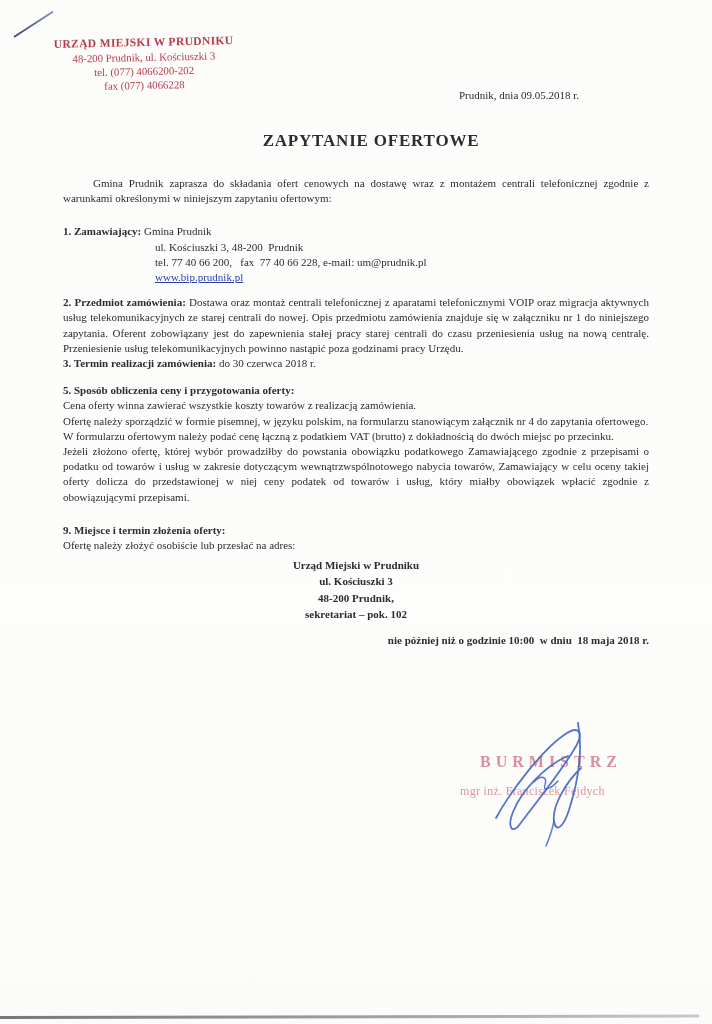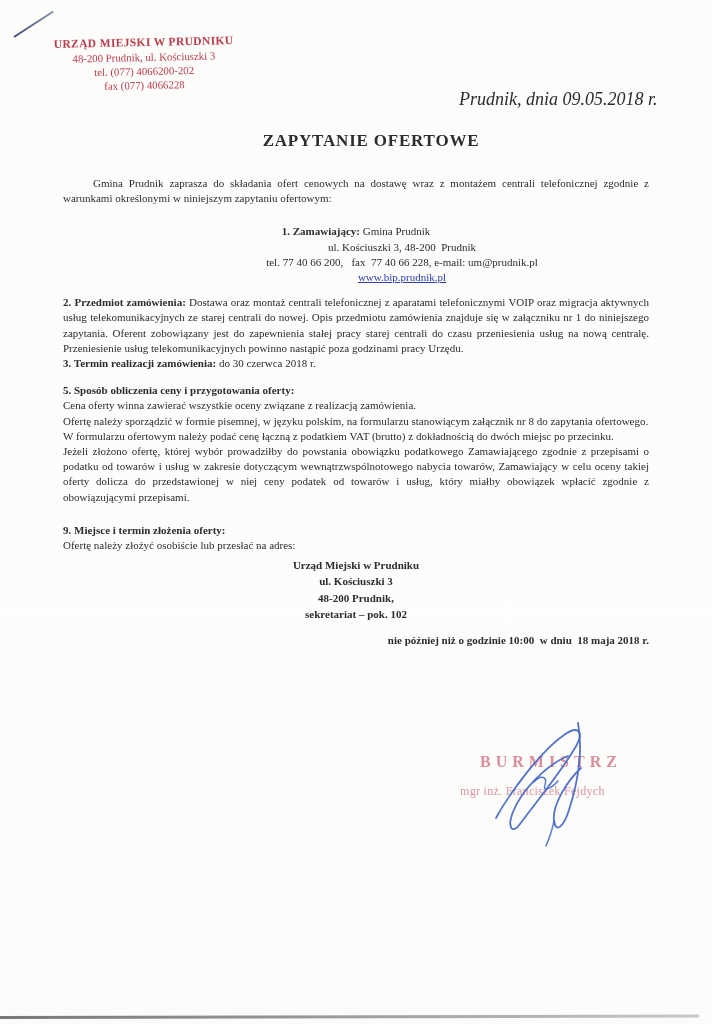--- a/index.html
+++ b/index.html
@@ -24,36 +24,36 @@
   }
   
   .letterhead {
     position: absolute; left: 48px; top: 36px; width: 192px;
     text-align: center; color: #b93c4c;
     transform: rotate(-1.2deg);
   }
   .lh1 { font-size: 11.6px; font-weight: bold; letter-spacing: .3px; margin-bottom: 2px; }
   .lh2 { font-size: 10.8px; line-height: 13.8px; }
 
-  .date-line { position: absolute; left: 459px; top: 89px; font-size: 18px; font-style: italic; }
+  .date-line { position: absolute; left: 459px; top: 89px; font-size: 11px; }
 
   .doc-title {
     position: absolute; top: 131px; left: 0; width: 100%;
     text-align: center; font-weight: bold; font-size: 17px; letter-spacing: .8px; margin-left: 15px;
   }
 
   .content {
     position: absolute; left: 63px; top: 176px; width: 586px;
     font-size: 11px; line-height: 15.2px;
   }
   p { margin: 0; }
   .b { font-weight: bold; }
   .intro { text-align: justify; text-indent: 30px; }
 
-  .s1 { margin-top: 18px; text-align: center; }
+  .s1 { margin-top: 18px; }
   .ind { padding-left: 92px; }
   .link { color: #2b3eae; text-decoration: underline; cursor: pointer; }
 
   .s2 { margin-top: 10px; text-align: justify; }
   .s3 { }
   .s4 { margin-top: 12px; }
   .s4 p { text-align: justify; }
   .s5 { margin-top: 18px; }
   .center-addr {
     text-align: center; font-weight: bold;
@@ -119,22 +119,22 @@
       <span>Dostawa oraz montaż centrali telefonicznej z aparatami telefonicznymi VOIP oraz migracja aktywnych usług telekomunikacyjnych ze starej centrali do nowej. Opis przedmiotu zamówienia znajduje się w załączniku nr 1 do niniejszego zapytania. Oferent zobowiązany jest do zapewnienia stałej pracy starej centrali do czasu przeniesienia usług na nową centralę. Przeniesienie usług telekomunikacyjnych powinno nastąpić poza godzinami pracy Urzędu.</span>
     </p>
 
     <p class="s3">
       <span class="b">3. Termin realizacji zamówienia:</span>
       <span>do 30 czerwca 2018 r.</span>
     </p>
 
     <div class="s4">
       <p class="b">5. Sposób obliczenia ceny i przygotowania oferty:</p>
-      <p>Cena oferty winna zawierać wszystkie oceny związane z realizacją zamówienia.</p>
-      <p>Ofertę należy sporządzić w formie pisemnej, w języku polskim, na formularzu stanowiącym załącznik nr 8 do zapytania ofertowego.</p>
+      <p>Cena oferty winna zawierać wszystkie koszty towarów z realizacją zamówienia.</p>
+      <p>Ofertę należy sporządzić w formie pisemnej, w języku polskim, na formularzu stanowiącym załącznik nr 4 do zapytania ofertowego.</p>
       <p>W formularzu ofertowym należy podać cenę łączną z podatkiem VAT (brutto) z dokładnością do dwóch miejsc po przecinku.</p>
       <p>Jeżeli złożono ofertę, której wybór prowadziłby do powstania obowiązku podatkowego Zamawiającego zgodnie z przepisami o podatku od towarów i usług w zakresie dotyczącym wewnątrzwspólnotowego nabycia towarów, Zamawiający w celu oceny takiej oferty dolicza do przedstawionej w niej ceny podatek od towarów i usług, który miałby obowiązek wpłacić zgodnie z obowiązującymi przepisami.</p>
     </div>
 
     <div class="s5">
       <p class="b">9. Miejsce i termin złożenia oferty:</p>
       <p>Ofertę należy złożyć osobiście lub przesłać na adres:</p>
       <div class="center-addr">
         <div>Urząd Miejski w Prudniku</div>
         <div>ul. Kościuszki 3</div>

